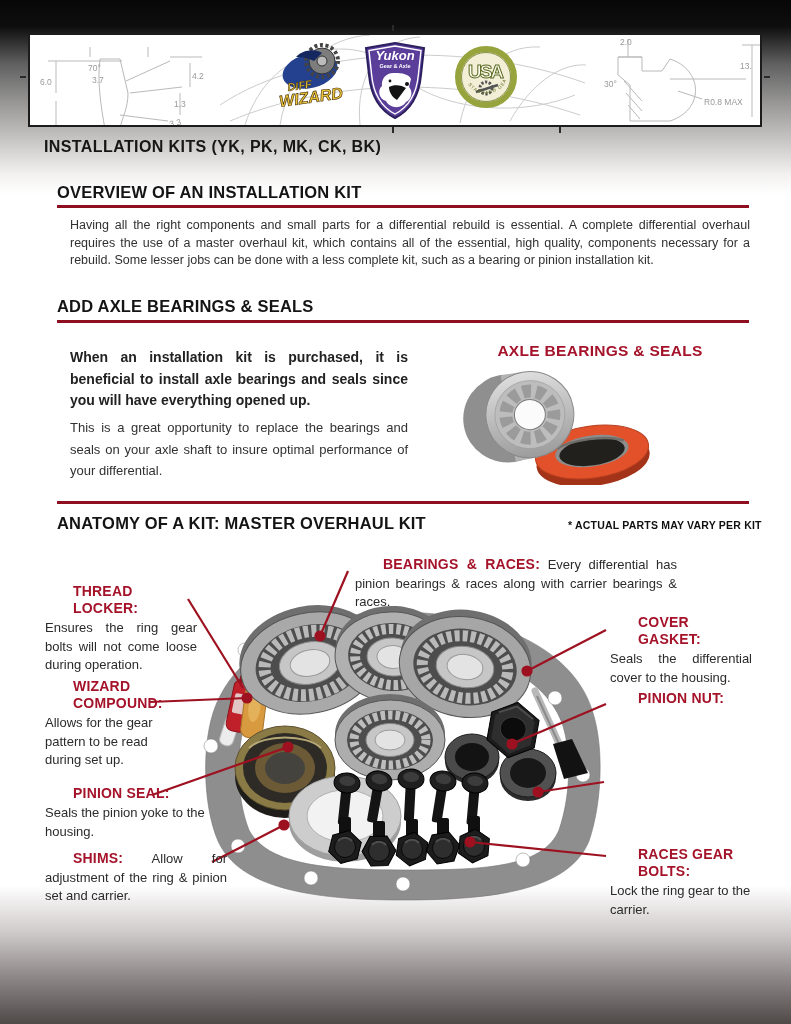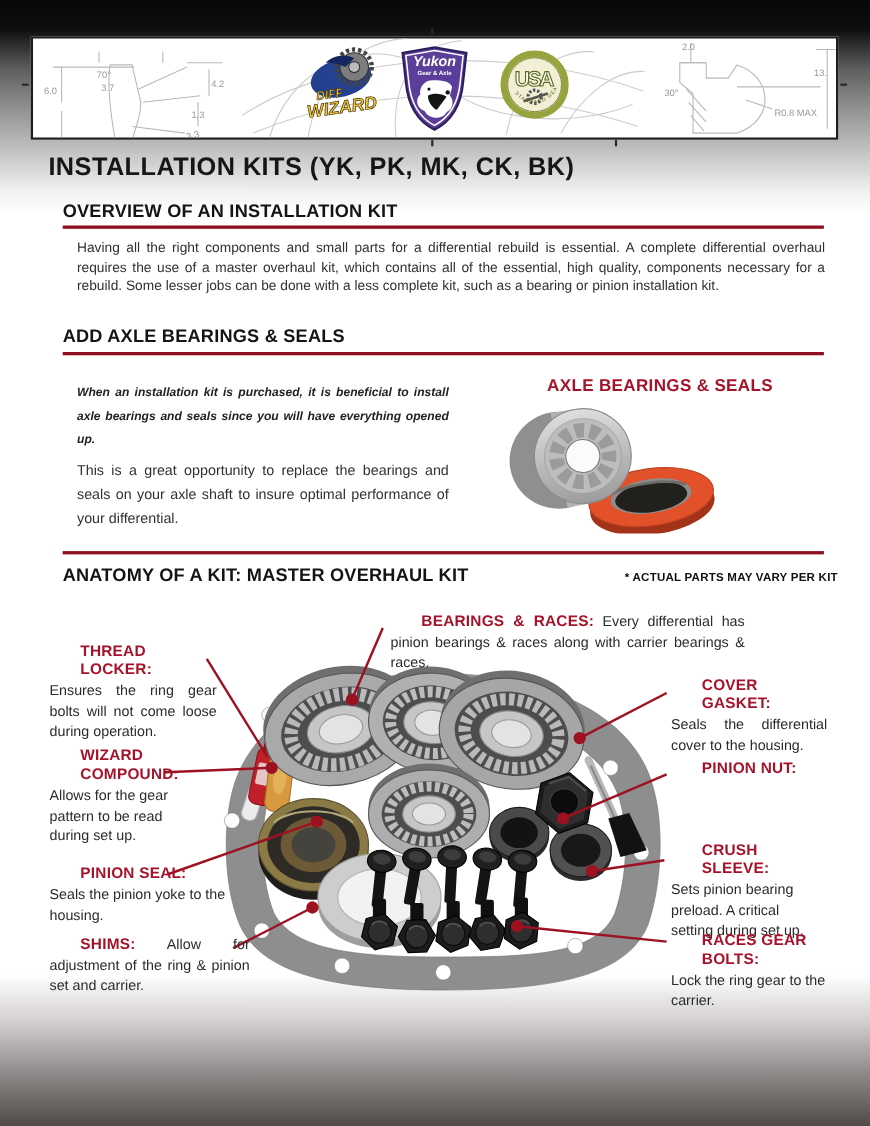--- a/index.html
+++ b/index.html
@@ -9,21 +9,21 @@
     font-family:"Liberation Sans","DejaVu Sans",sans-serif;
     background:linear-gradient(180deg,
       #070707 0%, #0e0e0e 2.6%, #5f5f5f 6.2%, #979695 10%,
       #cbcac9 14%, #f2f1f0 17%, #ffffff 19%, #ffffff 86.5%,
       #cfcbca 91%, #8c8786 95.5%, #4f4948 100%);
   }
   
   .banner{position:absolute;left:28px;top:33px;width:730px;height:90px;background:#fff;border:2px solid #1c1c1c;}
   .regtick{position:absolute;background:#2a2a2a;}
   
-  .main-title{position:absolute;left:44px;top:138px;font-size:23px;font-weight:bold;color:#161616;letter-spacing:.4px;white-space:nowrap;}
+  .main-title{position:absolute;left:44px;top:138px;font-size:16px;font-weight:bold;color:#161616;letter-spacing:.4px;white-space:nowrap;}
   .sec-head{position:absolute;font-size:16.5px;font-weight:bold;color:#141414;letter-spacing:.2px;white-space:nowrap;}
   .rule{position:absolute;height:3px;background:#8e0f1f;}
   .para{position:absolute;color:#313131;text-align:justify;}
   .caption{position:absolute;font-weight:bold;color:#a5132a;font-size:15.5px;letter-spacing:.3px;text-align:center;}
   .note{position:absolute;font-size:10.5px;font-weight:bold;color:#101010;letter-spacing:.2px;white-space:nowrap;}
   
   .callout{position:absolute;font-size:13px;line-height:18.5px;color:#2b2b2b;}
   .callout .lbl{color:#a5132a;font-weight:bold;font-size:14px;letter-spacing:.2px;padding-left:28px;}
   .callout.stack .lbl{display:block;margin-bottom:2px;line-height:17px;}
   .callout.just .txt-wrap{text-align:justify;}
@@ -131,21 +131,21 @@
   <div class="regtick" style="left:20px;top:76px;width:6px;height:2px;"></div>
 
   <div class="main-title">INSTALLATION KITS (YK, PK, MK, CK, BK)</div>
 
   <div class="sec-head" style="left:57px;top:183px;">OVERVIEW OF AN INSTALLATION KIT</div>
   <div class="rule" style="left:57px;top:205px;width:692px;"></div>
   <div class="para" style="left:70px;top:217px;width:680px;font-size:12.5px;line-height:17.5px;">Having all the right components and small parts for a differential rebuild is essential. A complete differential overhaul requires the use of a master overhaul kit, which contains all of the essential, high quality, components necessary for a rebuild. Some lesser jobs can be done with a less complete kit, such as a bearing or pinion installation kit.</div>
 
   <div class="sec-head" style="left:57px;top:297px;">ADD AXLE BEARINGS &amp; SEALS</div>
   <div class="rule" style="left:57px;top:320px;width:692px;"></div>
-  <div class="para" style="left:70px;top:347px;width:338px;font-size:11px;line-height:21.5px;font-weight:bold;color:#222;font-style:italic;">When an installation kit is purchased, it is beneficial to install axle bearings and seals since you will have everything opened up.</div>
+  <div class="para" style="left:70px;top:347px;width:338px;font-size:14px;line-height:21.5px;font-weight:bold;color:#222;">When an installation kit is purchased, it is beneficial to install axle bearings and seals since you will have everything opened up.</div>
   <div class="para" style="left:70px;top:417px;width:338px;font-size:13px;line-height:21.5px;">This is a great opportunity to replace the bearings and seals on your axle shaft to insure optimal performance of your differential.</div>
   <div class="caption" style="left:455px;top:342px;width:290px;">AXLE BEARINGS &amp; SEALS</div>
 
   <svg class="overlay" style="left:462px;top:360px;" width="195" height="125" viewBox="0 0 195 125">
     <defs>
       <linearGradient id="met" x1="0" y1="0" x2="0" y2="1">
         <stop offset="0" stop-color="#dedede"></stop>
           <stop offset="1" stop-color="#9c9c9c"></stop>
       </linearGradient>
     </defs>
@@ -381,23 +381,19 @@
 
   <div class="callout stack just" style="left:610px;top:614px;width:142px;">
     <span class="lbl">COVER GASKET:</span>
     <div class="txt-wrap"><span class="txt">Seals the differential cover to the housing.</span></div>
   </div>
 
   <div class="callout stack just" style="left:610px;top:690px;width:148px;">
     <span class="lbl">PINION NUT:</span>
   </div>
 
-  <div class="callout stack" style="left:610px;top:764px;width:130px;">
-    <span class="lbl">CRUSH SLEEVE:</span>
-    <div class="txt-wrap"><span class="txt">Sets pinion bearing preload. A critical setting during set up.</span></div>
-  </div>
 
   <div class="callout stack" style="left:610px;top:846px;width:152px;">
     <span class="lbl">RACES GEAR BOLTS:</span>
     <div class="txt-wrap"><span class="txt">Lock the ring gear to the carrier.</span></div>
   </div>
 
 </div>
 
 </body></html>

